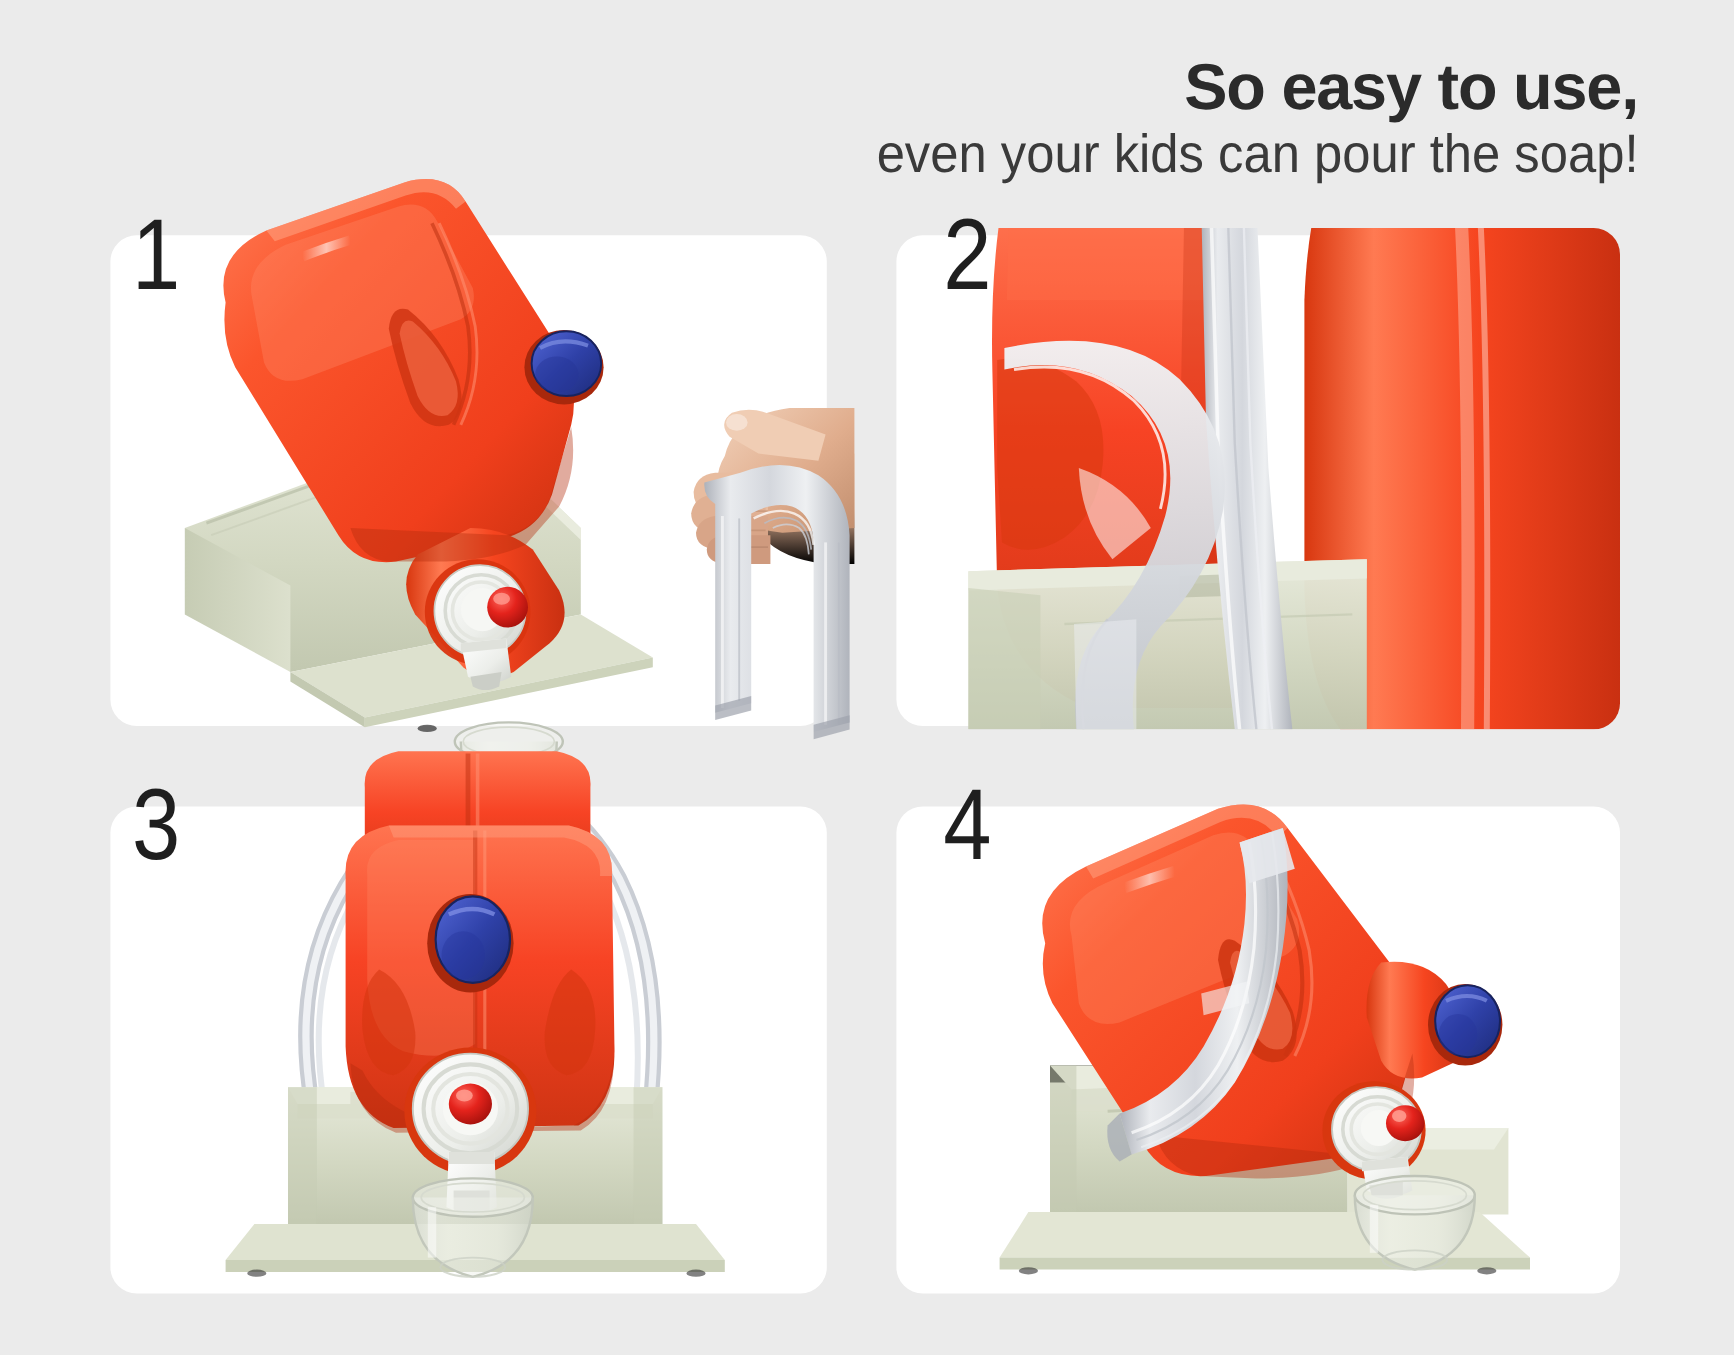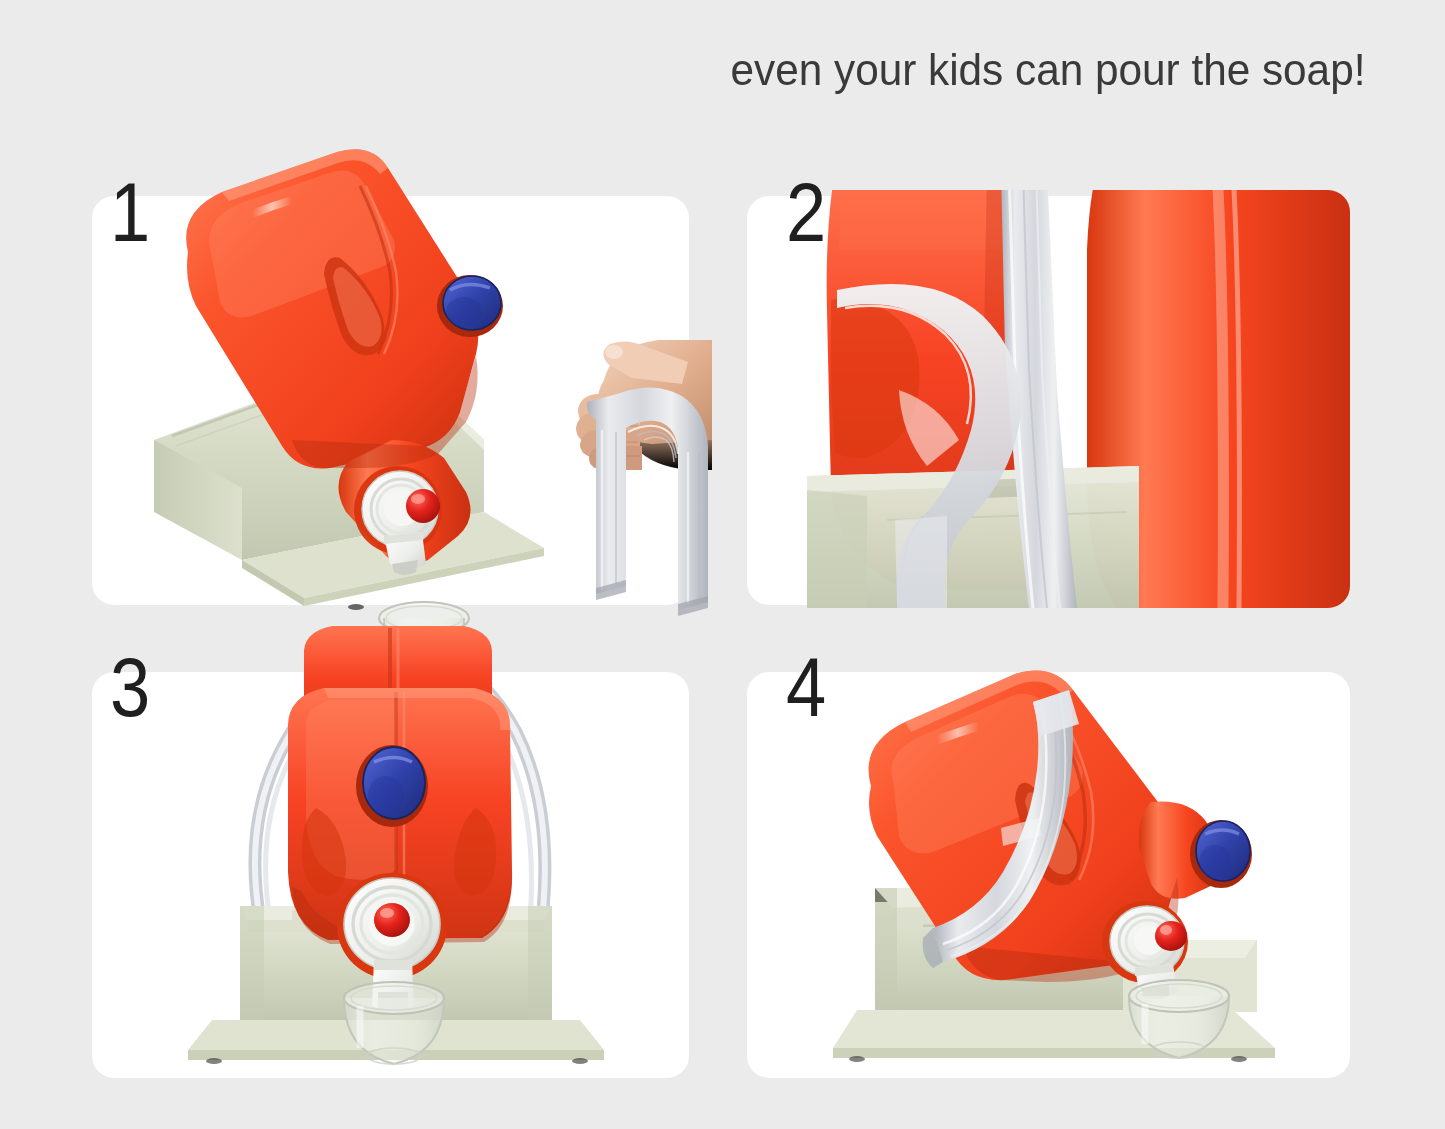--- a/index.html
+++ b/index.html
@@ -56,20 +56,21 @@
   #scene4{left:747px;top:640px;width:603px;height:440px;}
   .scene svg{display:block;width:100%;height:100%;overflow:visible;}
   #scene2 svg{overflow:hidden;}
 </style>
 </head>
 <body style="background: rgb(235, 235, 235);">
 
 <div id="stage">
 
   <div class="headline">
+    <div class="l1">So easy to use,</div>
     <div class="l2">even your kids can pour the soap!</div>
   </div>
 
   <div class="card" id="card1"></div>
   <div class="card" id="card2"></div>
   <div class="card" id="card3"></div>
   <div class="card" id="card4"></div>
 
   <svg width="0" height="0" style="position:absolute" aria-hidden="true">
     <defs>

